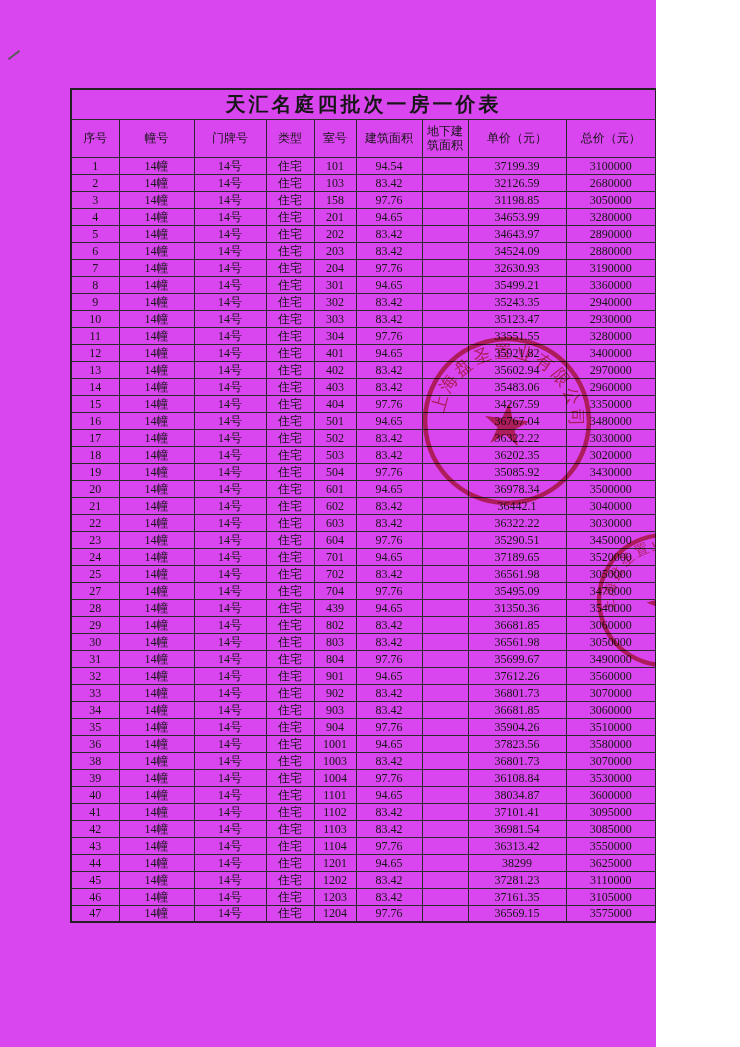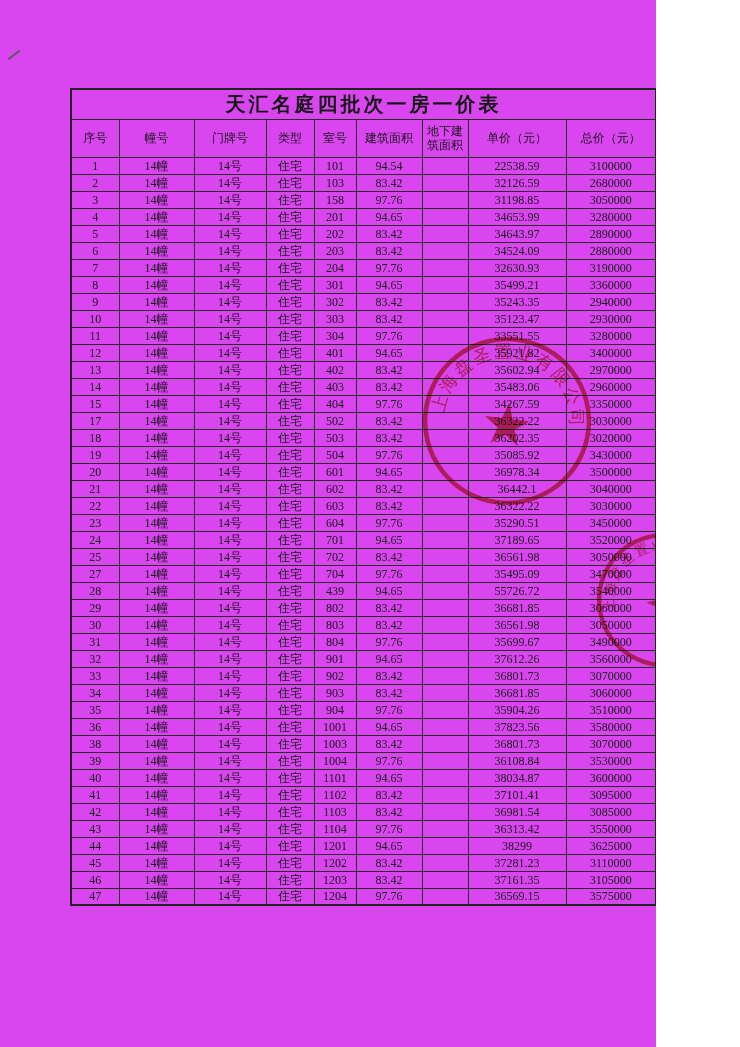--- a/index.html
+++ b/index.html
@@ -101,21 +101,21 @@
     </thead>
     <tbody>
         <tr>
           <td>1</td>
           <td>14幢</td>
           <td>14号</td>
           <td>住宅</td>
           <td>101</td>
           <td>94.54</td>
           <td></td>
-          <td>22538.59</td>
+          <td>37199.39</td>
           <td>3100000</td>
         </tr>
         <tr>
           <td>2</td>
           <td>14幢</td>
           <td>14号</td>
           <td>住宅</td>
           <td>103</td>
           <td>83.42</td>
           <td></td>
@@ -259,20 +259,31 @@
           <td>14幢</td>
           <td>14号</td>
           <td>住宅</td>
           <td>404</td>
           <td>97.76</td>
           <td></td>
           <td>34267.59</td>
           <td>3350000</td>
         </tr>
         <tr>
+          <td>16</td>
+          <td>14幢</td>
+          <td>14号</td>
+          <td>住宅</td>
+          <td>501</td>
+          <td>94.65</td>
+          <td></td>
+          <td>36767.04</td>
+          <td>3480000</td>
+        </tr>
+        <tr>
           <td>17</td>
           <td>14幢</td>
           <td>14号</td>
           <td>住宅</td>
           <td>502</td>
           <td>83.42</td>
           <td></td>
           <td>36322.22</td>
           <td>3030000</td>
         </tr>
@@ -376,21 +387,21 @@
           <td>3470000</td>
         </tr>
         <tr>
           <td>28</td>
           <td>14幢</td>
           <td>14号</td>
           <td>住宅</td>
           <td>439</td>
           <td>94.65</td>
           <td></td>
-          <td>55726.72</td>
+          <td>31350.36</td>
           <td>3540000</td>
         </tr>
         <tr>
           <td>29</td>
           <td>14幢</td>
           <td>14号</td>
           <td>住宅</td>
           <td>802</td>
           <td>83.42</td>
           <td></td>

